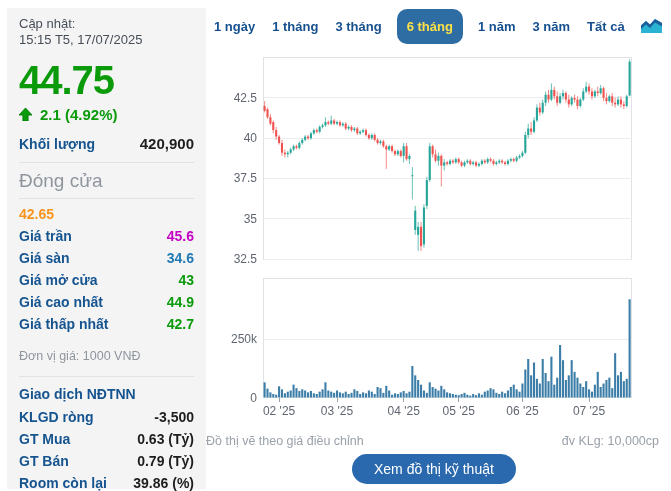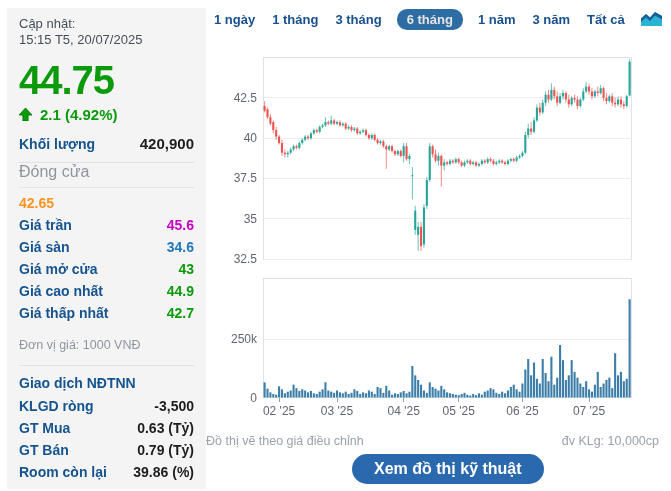--- a/index.html
+++ b/index.html
@@ -10,51 +10,51 @@
          box-sizing:border-box;padding:8px 12px 6px 12px;}
   .updated{font-size:13px;color:#474e57;line-height:16px;}
   .big-price{margin-top:10px;font-size:40px;font-weight:bold;letter-spacing:-1px;line-height:44px;}
   .change-row{margin-top:4px;display:flex;align-items:center;gap:8px;font-size:15px;font-weight:bold;}
   .vol-row{margin-top:12px;display:flex;justify-content:space-between;align-items:baseline;}
   .vol-label{font-size:14px;font-weight:bold;}
   .vol-value{font-size:15px;font-weight:bold;color:#1d1d1d;}
   .divider{border:0;border-top:1px solid #e2e2e4;margin:0;}
   .d1{margin-top:10px;} .d2{margin-top:6px;} .d3{margin-top:13px;}
   .muted{color:#8f959d;}
-  .close-label{font-size:16px;}
+  .close-label{margin-top:7px;font-size:19px;}
   .stats{margin-top:4px;}
   .srow{display:flex;justify-content:space-between;align-items:center;height:22px;}
   .srow .lbl{font-size:14px;font-weight:bold;}
   .srow .val{font-size:14px;font-weight:bold;}
   .unit-note{margin-top:14px;font-size:12.5px;}
   .foreign-title{margin-top:9px;font-size:14px;font-weight:bold;height:20px;}
   .frow .val{color:#1d1d1d;}
   
   .tabs{position:absolute;left:212px;top:9px;display:flex;align-items:center;gap:13px;}
   .tab{font-size:13px;font-weight:bold;color:#17508f;padding:3px 2px;border-radius:10px;cursor:pointer;white-space:nowrap;}
-  .tab.active{background:#2e6da4;color:#e5e5e5;padding:3px 10px;}
+  .tab.active{background:#2e6da4;color:#fde047;padding:10px 10px;}
   .tab-chart-icon{display:inline-block;margin-left:1px;cursor:pointer;}
   
   .chart-wrap{position:absolute;left:204px;top:40px;width:467px;height:380px;}
   
   .foot-note-left{position:absolute;left:206px;top:434px;font-size:12.5px;color:#9aa1a9;}
   .foot-note-right{position:absolute;right:12px;top:434px;font-size:12.5px;color:#9aa1a9;}
   .tech-btn{position:absolute;left:352px;top:454px;height:30px;padding:0 22px;border:none;
-            border-radius:15px;background:#2a69ad;color:#fff;font-size:16px;font-weight:bold;
+            border-radius:15px;background:#2a69ad;color:#fff;font-size:14px;font-weight:normal;
             font-family:inherit;cursor:pointer;line-height:30px;}
 </style>
 </head>
 <body>
 
 <div class="page">
 
   <div class="panel">
     <div class="updated">
       <div>Cập nhật:</div>
-      <div>15:15 T5, 20/07/2025</div>
+      <div>15:15 T5, 17/07/2025</div>
     </div>
 
     <div class="big-price" style="color: rgb(10, 154, 10);">44.75</div>
 
     <div class="change-row">
       <svg width="13" height="13" viewBox="0 0 12 12">
         <polygon points="6,0 12,6.5 8.4,6.5 8.4,12 3.6,12 3.6,6.5 0,6.5" fill="#0a9a0a" stroke="#067a06" stroke-width="0.8"></polygon>
       </svg>
       <span style="color: rgb(10, 154, 10);">2.1 (4.92%)</span>
     </div>

